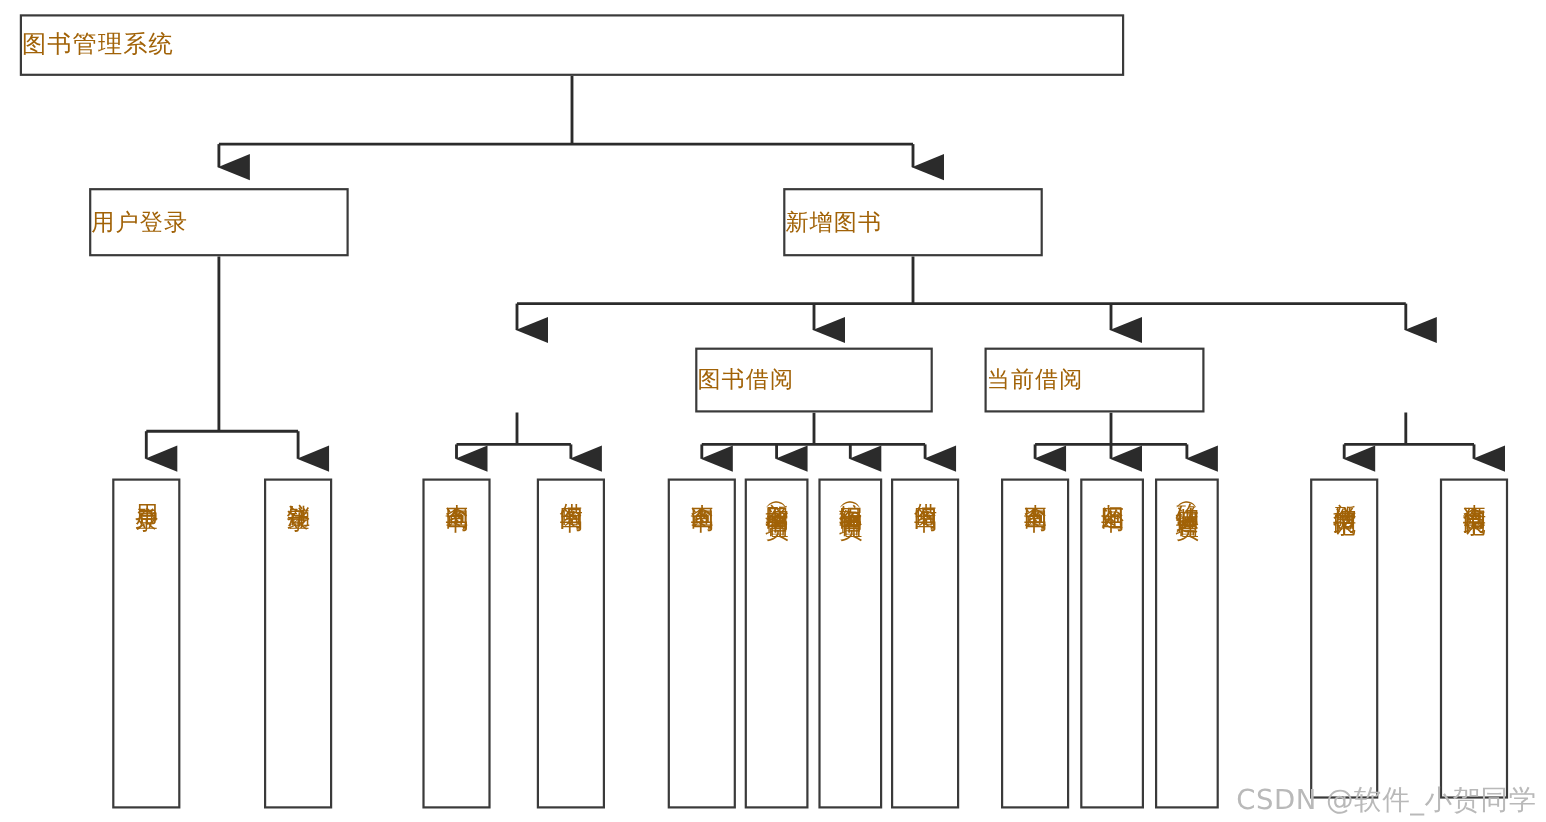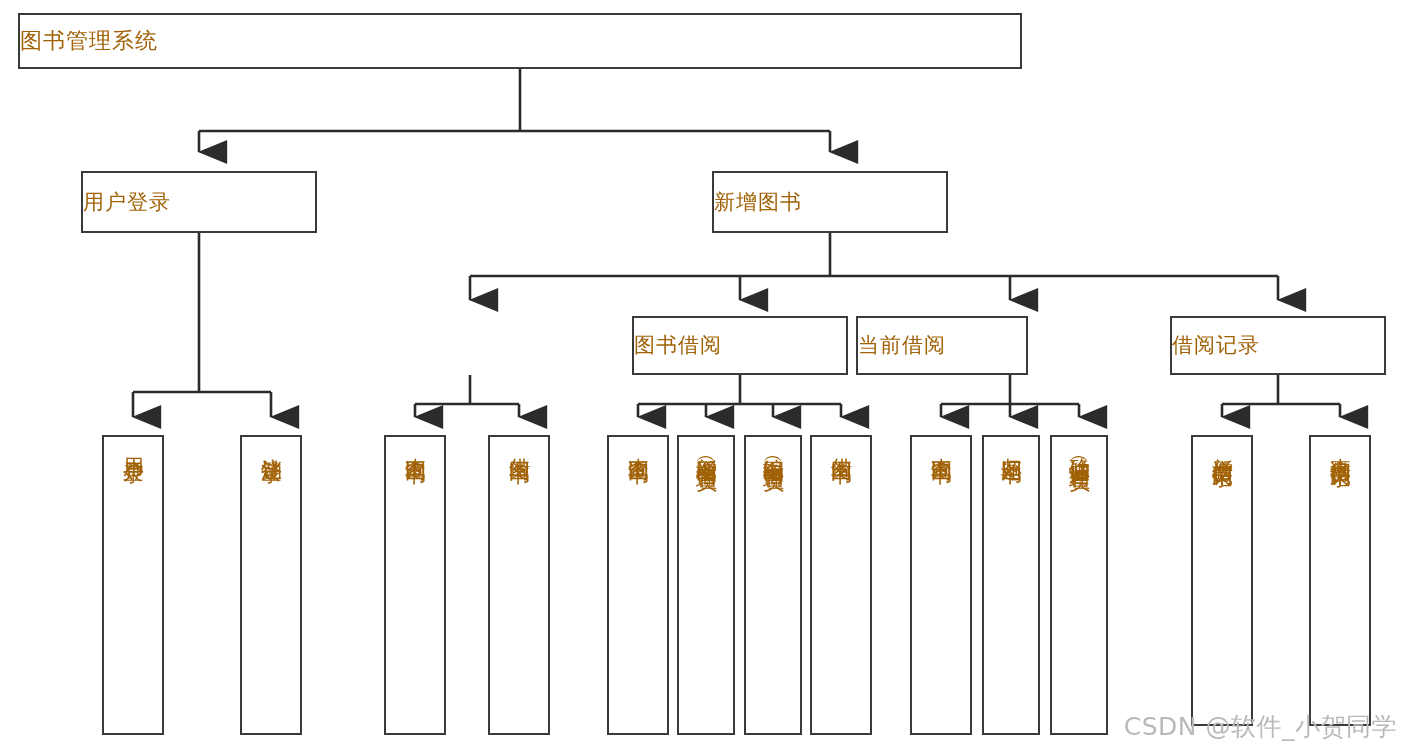--- a/index.html
+++ b/index.html
@@ -133,25 +133,22 @@
   <div class="node horiz" style="left:81px; top:171px; width:236px; height:62px;">
     <span class="lbl">用户登录</span>
   </div>
   <div class="node horiz" style="left:712px; top:171px; width:236px; height:62px;">
     <span class="lbl">新增图书</span>
   </div>
 
   <div class="node horiz" style="left:632px; top:316px; width:216px; height:59px;">
     <span class="lbl">图书借阅</span>
   </div>
-  <div class="node horiz" style="left:856px; top:316px; width:172px; height:59px;">
+  <div class="node horiz" style="left:895px; top:316px; width:200px; height:59px;">
     <span class="lbl">当前借阅</span>
-  </div>
-  <div class="node horiz" style="left:1170px; top:316px; width:216px; height:59px;">
-    <span class="lbl">借阅记录</span>
   </div>
 
   <div class="node vert" style="left:102px; top:435px; width:62px; height:300px;">
     <span class="lbl">用户登录</span>
   </div>
   <div class="node vert" style="left:240px; top:435px; width:62px; height:300px;">
     <span class="lbl">注销登录</span>
   </div>
 
   <div class="node vert" style="left:384px; top:435px; width:62px; height:300px;">

